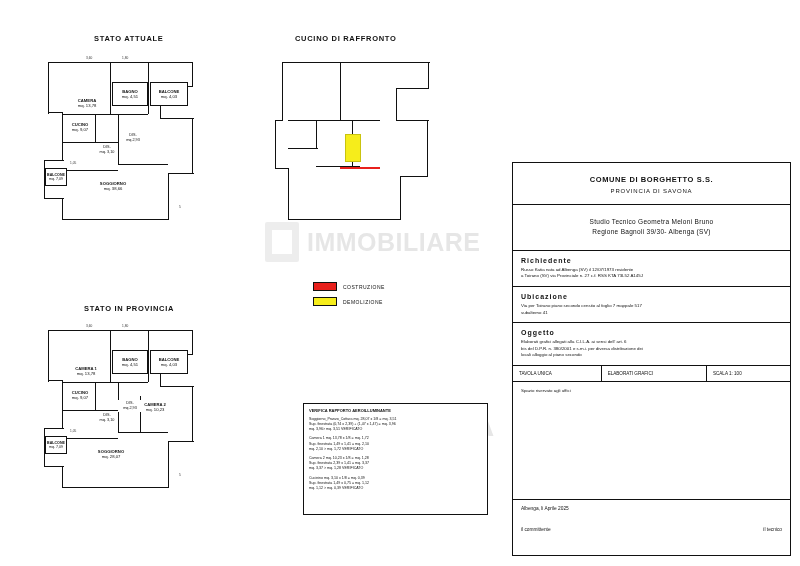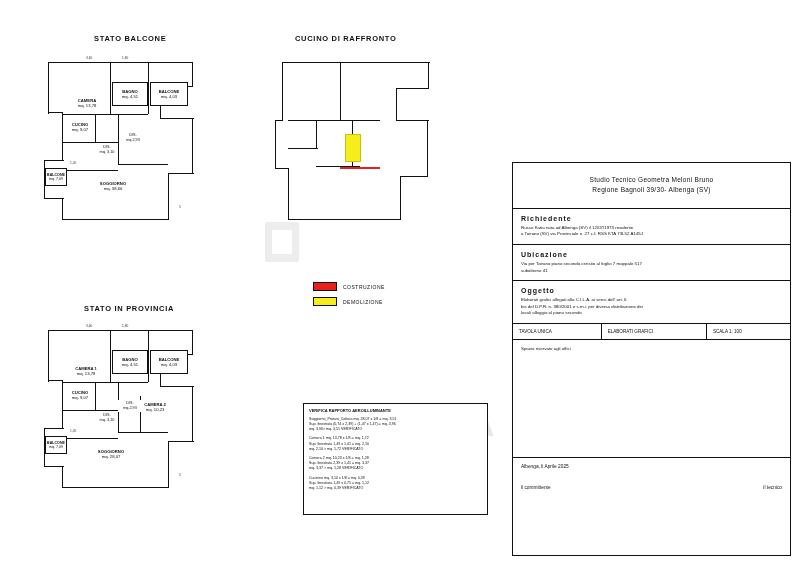--- a/index.html
+++ b/index.html
@@ -109,21 +109,21 @@
   .cart .row3 .c3{width:30%;}
   .cart .spazio{height:118px;}
   .cart .data{padding:6px 8px;font-size:4.8px;}
   .cart .firme{display:flex;justify-content:space-between;padding:10px 8px 0 8px;font-size:4.8px;}
 </style>
 </head>
 <body>
 
 <div class="sheet">
 
-  <div class="ttl" style="left:94px;top:34px;">STATO BALCONE</div>
+  <div class="ttl" style="left:94px;top:34px;">STATO ATTUALE</div>
   <div class="ttl" style="left:295px;top:34px;">CUCINO DI RAFFRONTO</div>
   <div class="ttl" style="left:84px;top:304px;">STATO IN PROVINCIA</div>
 
   <div>
 
     <div class="wall" style="left:48px;top:62px;width:145px;height:1.4px;"></div>
     <div class="wall" style="left:48px;top:62px;width:1.4px;height:52px;"></div>
     <div class="wall" style="left:48px;top:112px;width:14px;height:1.4px;"></div>
     <div class="wall" style="left:62px;top:112px;width:1.4px;height:48px;"></div>
     <div class="wall" style="left:44px;top:160px;width:20px;height:1.4px;"></div>
@@ -211,20 +211,21 @@
     <div class="wall" style="left:288px;top:148px;width:30px;height:1px;"></div>
     <div class="wall" style="left:316px;top:166px;width:44px;height:1px;"></div>
 
     <div style="position:absolute;left:345px;top:134px;width:14px;height:26px;background:#f6ed1b;border:1px solid #c9c30f;"></div>
     <div style="position:absolute;left:340px;top:167px;width:40px;height:1.6px;background:#e8201c;"></div>
   </div>
 
   <div class="wm">
     <div class="wm-logo"></div>
     <div class="wm-text">
+      <div class="l2">IMMOBILIARE</div>
     </div>
   </div>
   <div class="wm2">CASA</div>
 
   <div class="legend">
     <div class="row">
       <span class="sw" style="background:#e8201c;"></span>
       <span class="lab">COSTRUZIONE</span>
     </div>
     <div class="row">
@@ -315,20 +316,24 @@
 mq. 2,10 &gt; mq. 1,72  VERIFICATO</p>
     <p style="white-space:pre-line">Camera 2 mq. 10,23 x 1/8 = mq. 1,28
 Sup. finestrata 2,39 x 1,41 = mq. 3,37
 mq. 3,37 &gt; mq. 1,28  VERIFICATO</p>
     <p style="white-space:pre-line">Cucinino mq. 3,10 x 1/8 = mq. 0,39
 Sup. finestrata 1,49 x 0,75 = mq. 1,12
 mq. 1,12 &gt; mq. 0,39  VERIFICATO</p>
   </div>
 
   <div class="cart">
+    <div class="sec center" style="padding-top:12px;padding-bottom:10px;">
+      <div class="comune">COMUNE DI BORGHETTO S.S.</div>
+      <div class="prov">PROVINCIA DI SAVONA</div>
+    </div>
     <div class="sec studio" style="white-space:pre-line;padding-top:12px;padding-bottom:12px;">Studio Tecnico Geometra Meloni Bruno
 Regione Bagnoli 39/30- Albenga (SV)</div>
 
     <div class="sec">
       <h4>Richiedente</h4>
       <div class="body" style="white-space:pre-line">Russo Katia nata ad Albenga (SV) il 12/07/1973 residente
 a Toirano (SV) via Provinciale n. 27 c.f. RSS KTA 73L52 A145J</div>
     </div>
 
     <div class="sec">

